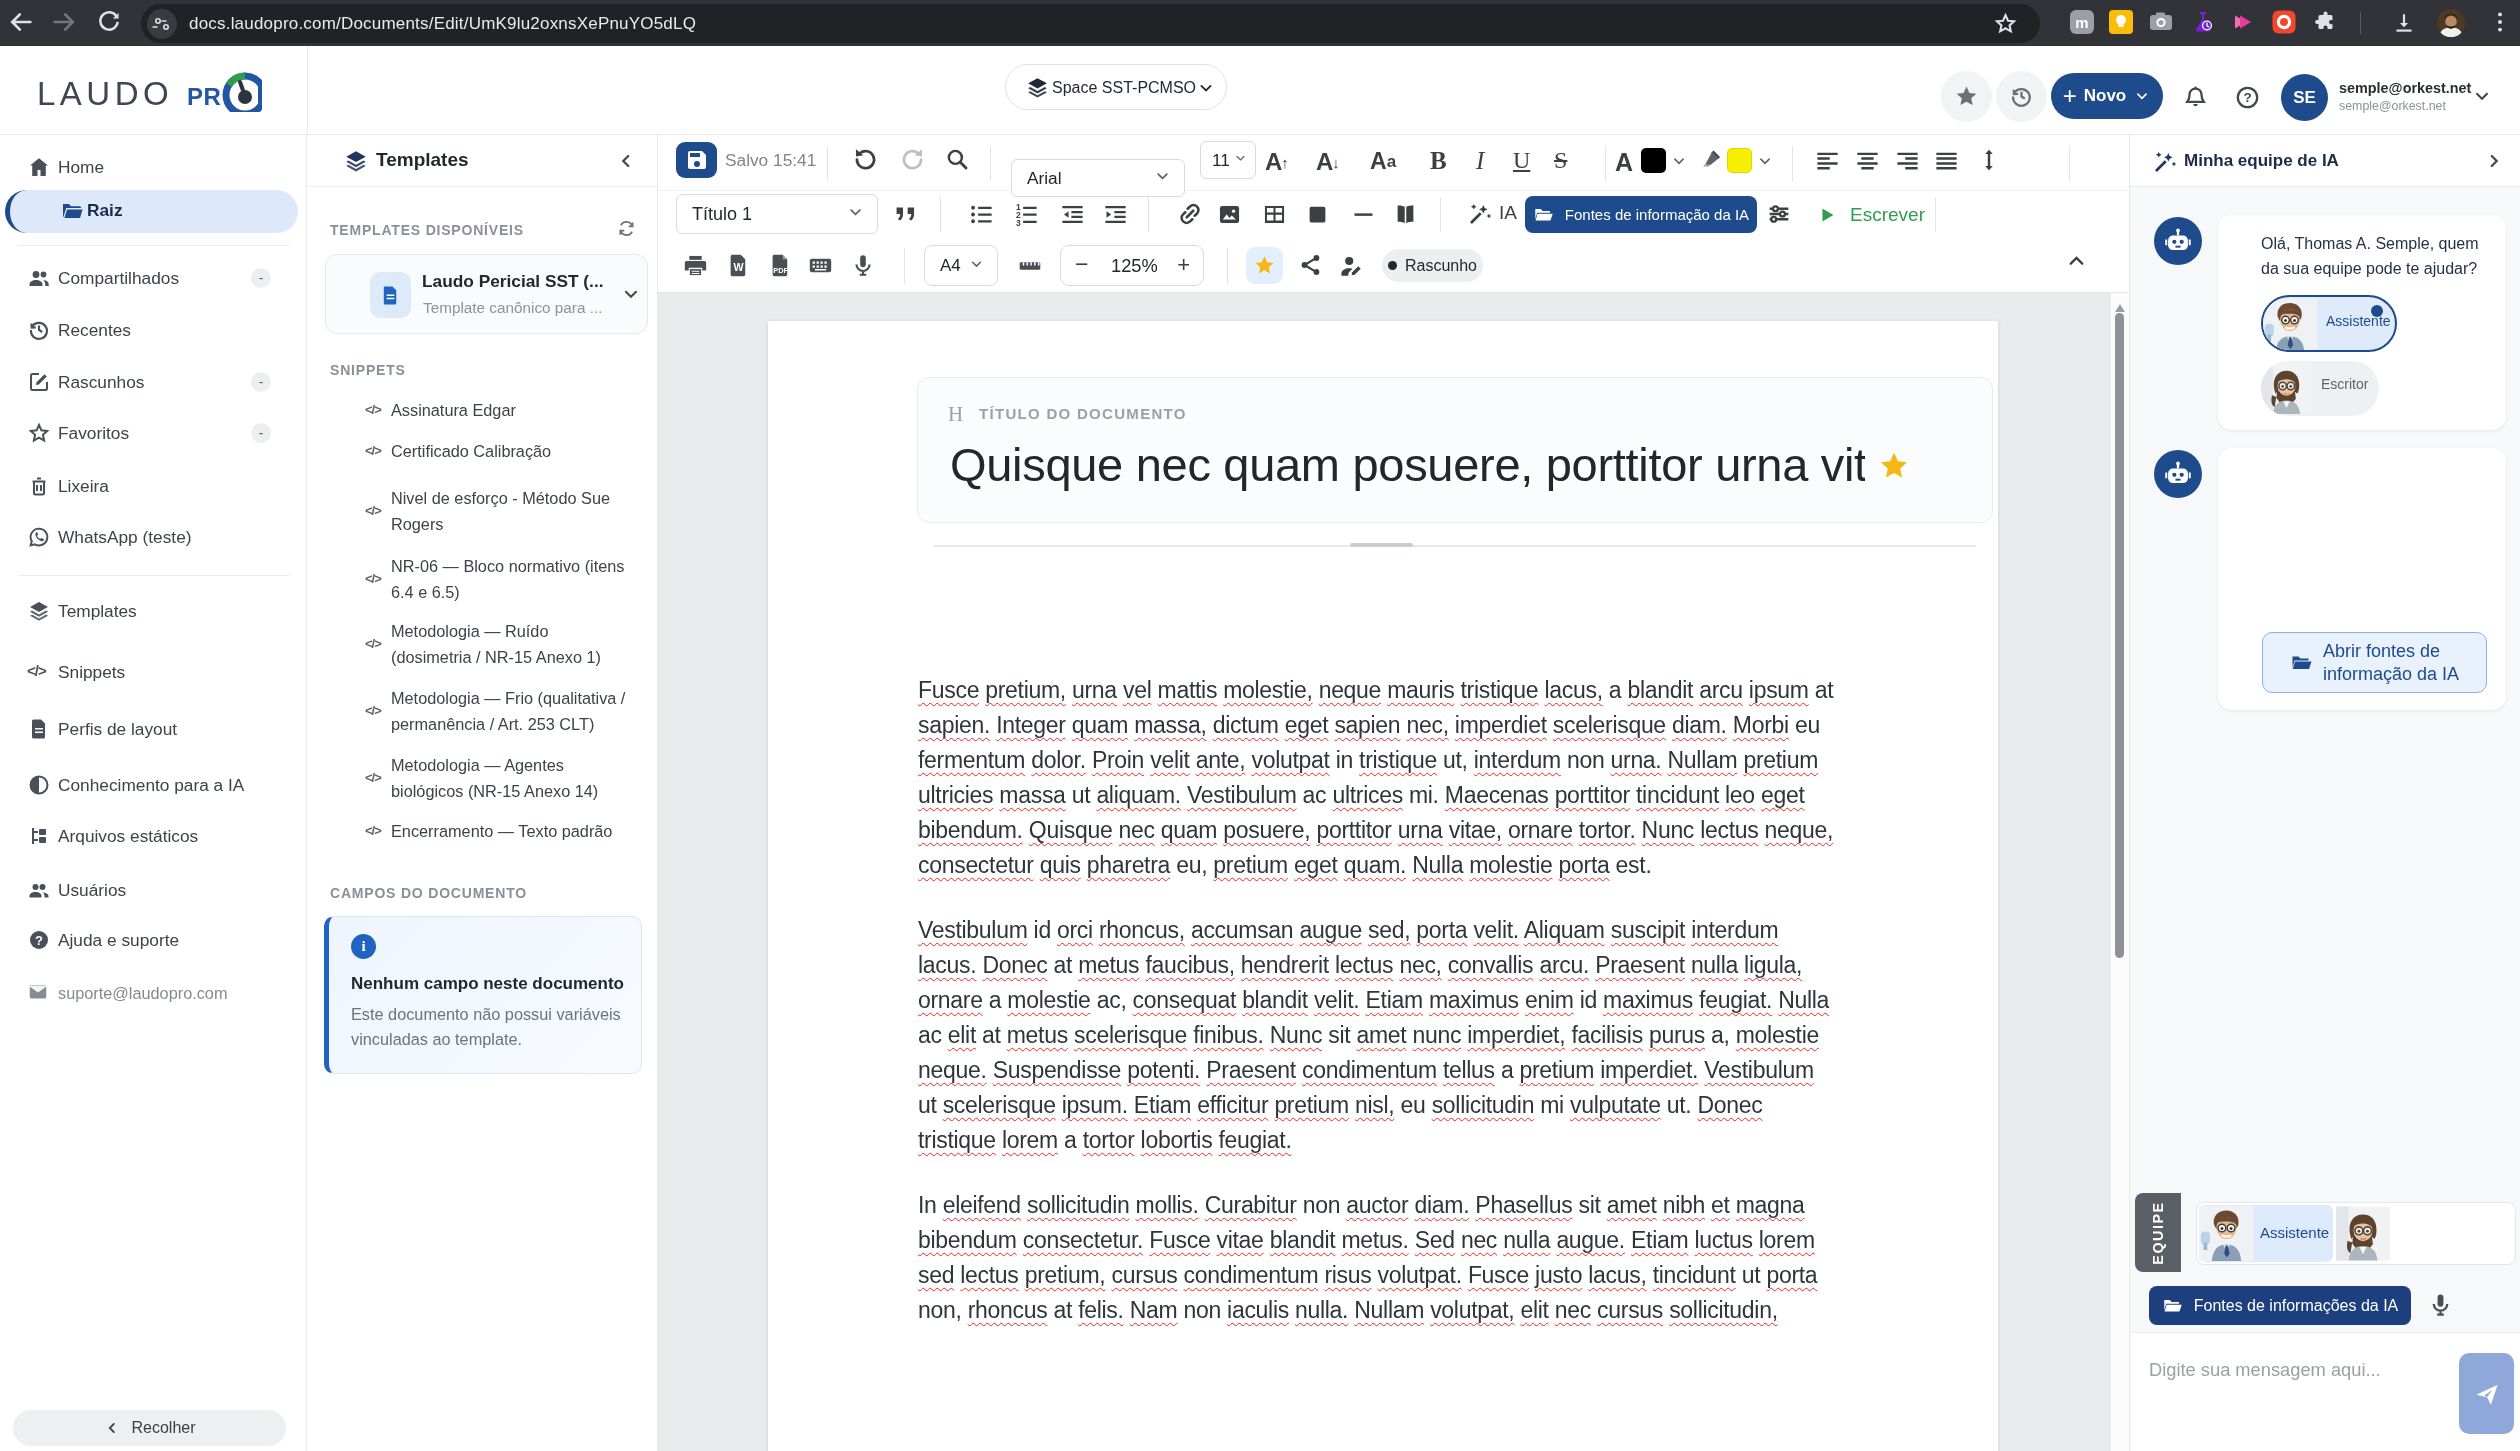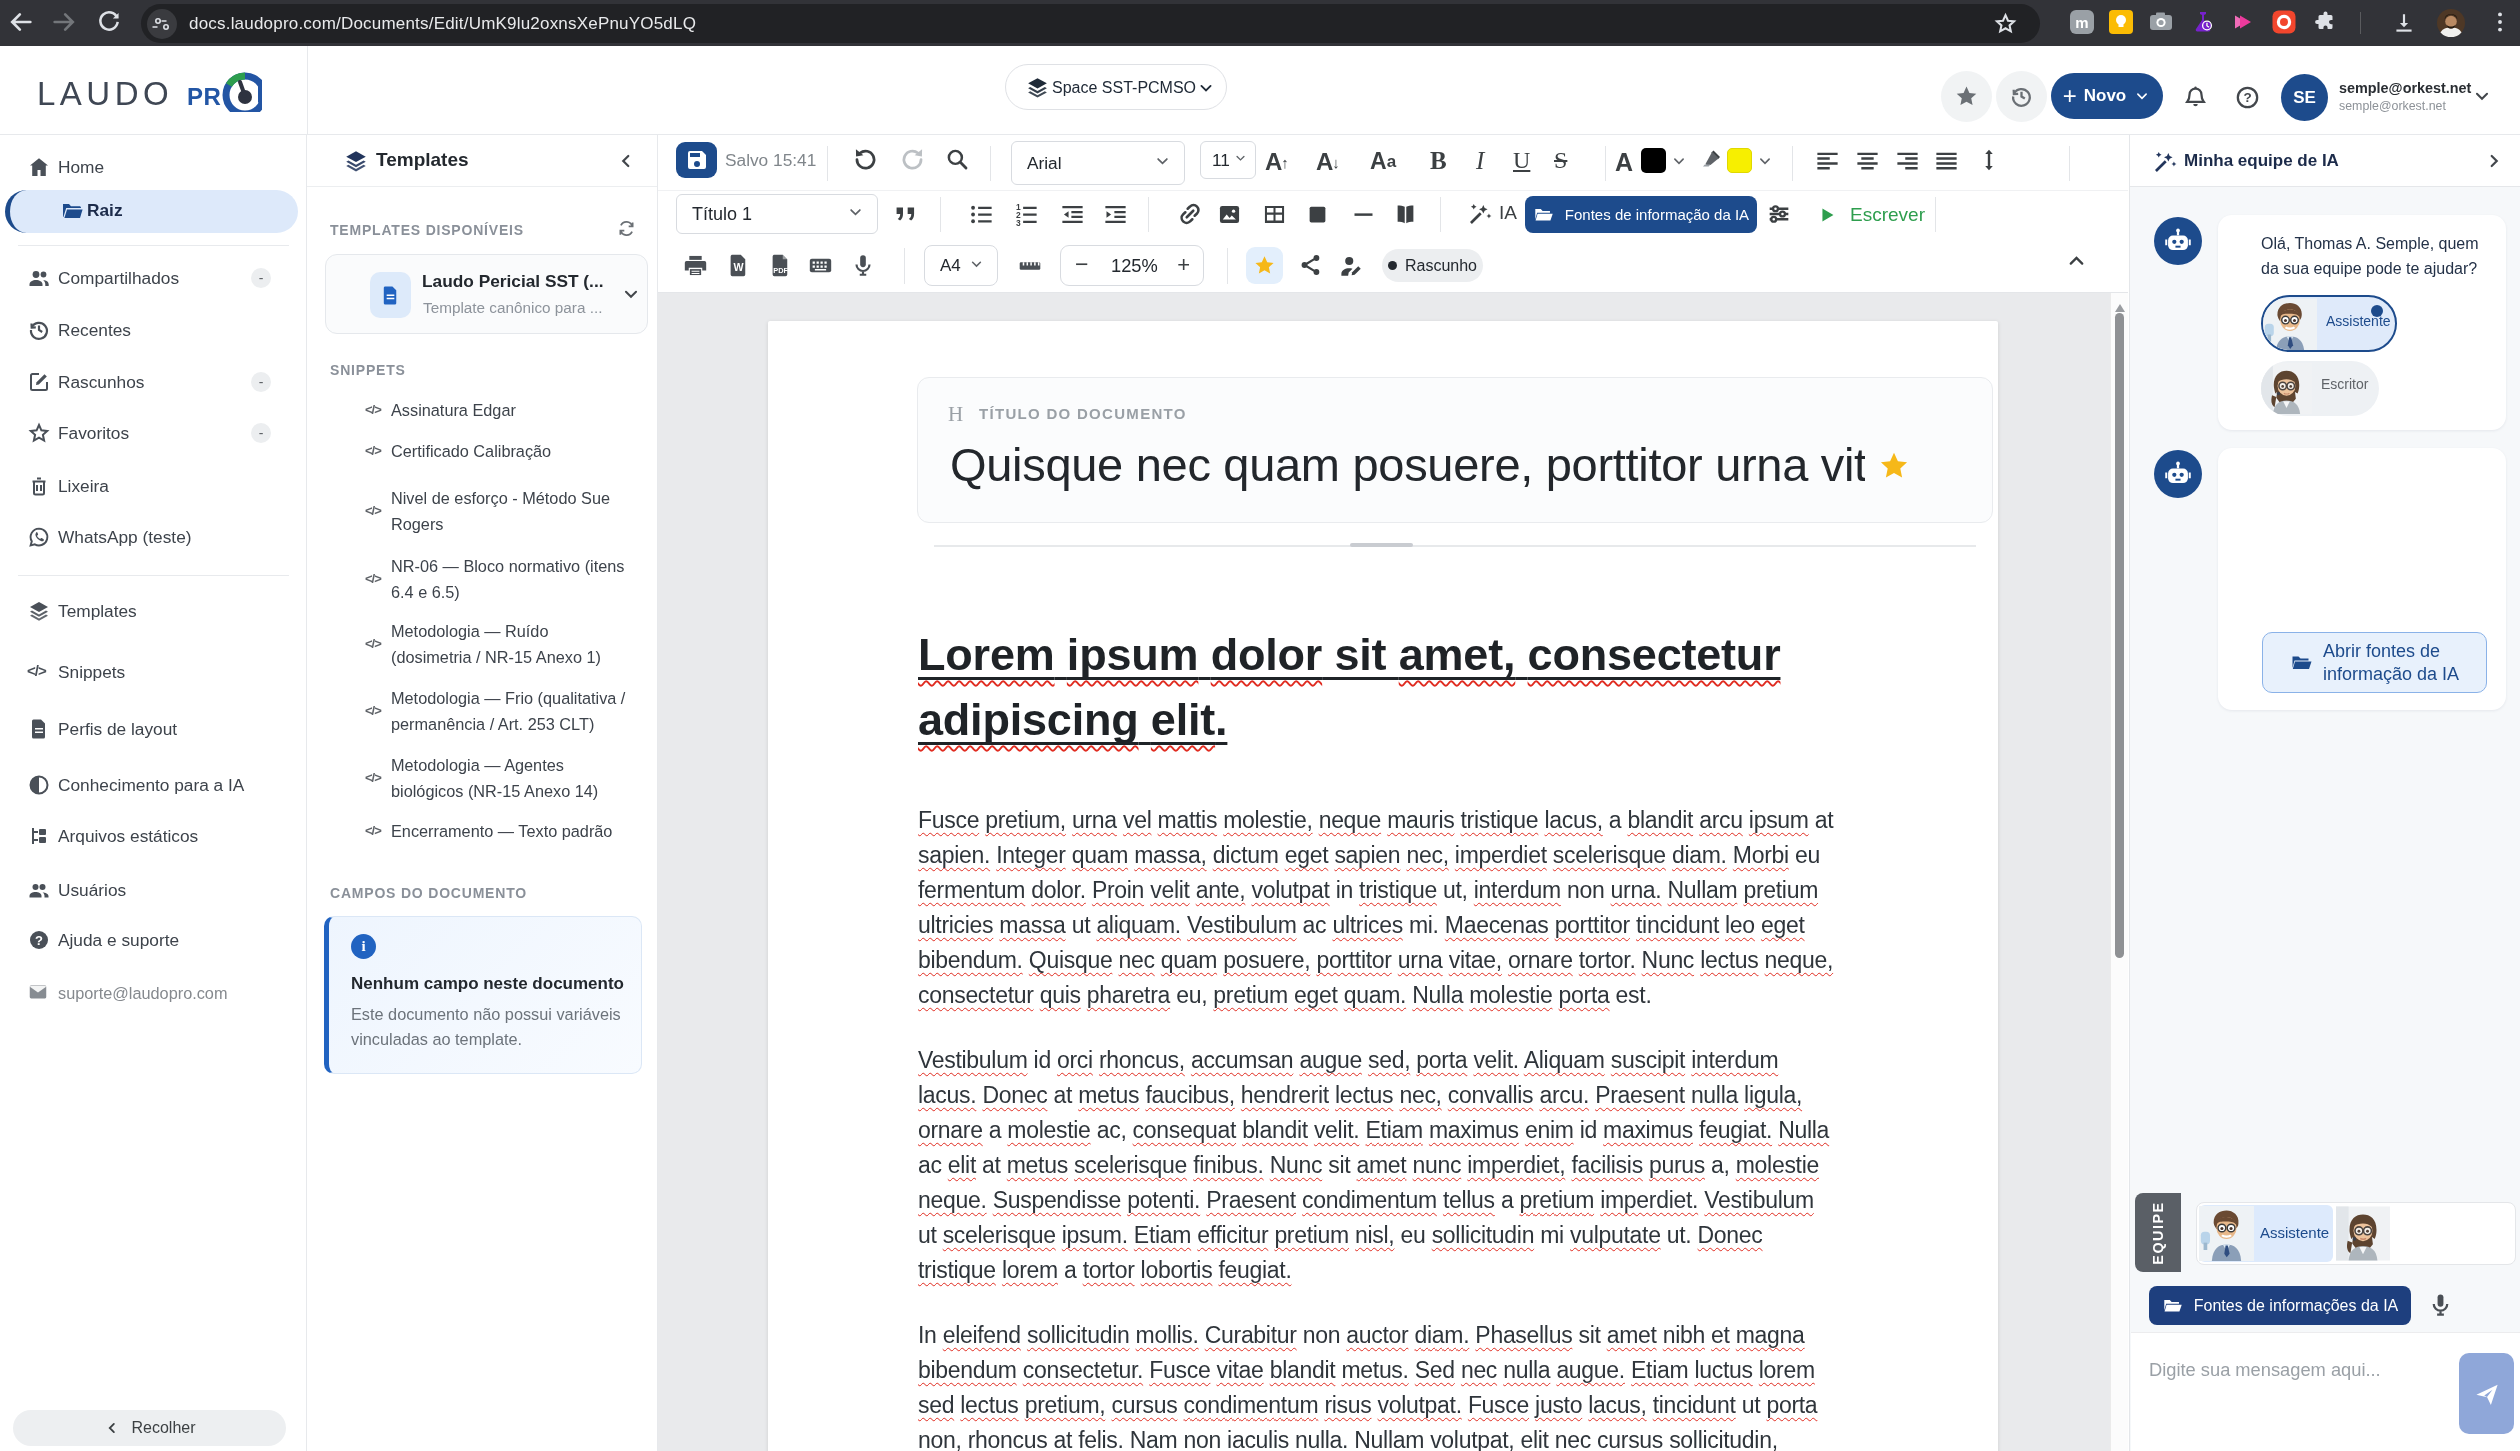--- a/index.html
+++ b/index.html
@@ -431,21 +431,21 @@
             <path fill="none" stroke="currentColor" stroke-width="2.4" stroke-linecap="round" d="M16.8 6.2A7.6 7.6 0 1 0 19.6 12"></path>
             <path fill="currentColor" d="M13.9 8.2l6.5 1.2.1-6.5z"></path>
           </svg>
         </div>
         <div class="tico" style="left:286px;top:11px">
           <svg width="26" height="26" viewBox="0 0 24 24" style="color:#3c4043;" xmlns="http://www.w3.org/2000/svg">
             <circle cx="10.5" cy="10.5" r="6" fill="none" stroke="currentColor" stroke-width="2.3"></circle>
             <path stroke="currentColor" stroke-width="2.6" stroke-linecap="round" d="m15.3 15.3 5 5"></path>
           </svg>
         </div>
-        <div class="selbox" style="left:353px;top:6px;width:174px;height:44px">
+        <div class="selbox" style="left:353px;top:24px;width:174px;height:38px">
           <span class="tx">Arial</span>
           <span class="ch"><svg width="19" height="19" viewBox="0 0 24 24" style="color:#5f6368;" xmlns="http://www.w3.org/2000/svg">
               <path fill="none" stroke="currentColor" stroke-width="2.2" stroke-linecap="round" d="m6.5 9.5 5.5 5.5 5.5-5.5"></path>
             </svg></span>
         </div>
         <div class="selbox" style="left:542px;top:6px;width:56px;height:38px">
           <span class="tx" style="left:11px">11</span>
           <span class="ch" style="right:7px"><svg width="15" height="15" viewBox="0 0 24 24" style="color:#5f6368;" xmlns="http://www.w3.org/2000/svg">
               <path fill="none" stroke="currentColor" stroke-width="2.2" stroke-linecap="round" d="m6.5 9.5 5.5 5.5 5.5-5.5"></path>
             </svg></span>
@@ -709,21 +709,20 @@
             <div class="hh">H</div>
             <div class="cap">TÍTULO DO DOCUMENTO</div>
             <div id="titletx">Quisque nec quam posuere, porttitor urna vit</div>
             <div id="tstar"><svg width="36" height="36" viewBox="0 0 24 24" style="color:#f6b819;" xmlns="http://www.w3.org/2000/svg">
                 <path fill="currentColor" d="m12 3.2 2.6 5.6 6.1.7-4.5 4.1 1.2 6-5.4-3-5.4 3 1.2-6-4.5-4.1 6.1-.7z"></path>
               </svg></div>
           </div>
           <div id="docdiv"></div>
           <div id="dochandle"></div>
           <div id="docbody">
-            <div id="dochead"><span class="u"><span class="wh">Lorem</span> <span class="wh">ipsum</span> <span class="wh">dolor</span> sit <span class="wh">amet,</span> <span class="wh">consectetur</span><br><span class="wh">adipiscing</span> <span class="wh">elit</span>.</span></div>
             <div class="para" style="margin-top:51px"><span class="w">Fusce</span> <span class="w">pretium,</span> <span class="w">urna</span> <span class="w">vel</span> <span class="w">mattis</span> <span class="w">molestie,</span> <span class="w">neque</span> <span class="w">mauris</span> <span class="w">tristique</span> <span class="w">lacus,</span> a <span class="w">blandit</span> <span class="w">arcu</span> <span class="w">ipsum</span> at<br><span class="w">sapien.</span> <span class="w">Integer</span> <span class="w">quam</span> <span class="w">massa,</span> <span class="w">dictum</span> <span class="w">eget</span> <span class="w">sapien</span> <span class="w">nec,</span> <span class="w">imperdiet</span> <span class="w">scelerisque</span> <span class="w">diam.</span> <span class="w">Morbi</span> eu<br><span class="w">fermentum</span> <span class="w">dolor.</span> <span class="w">Proin</span> <span class="w">velit</span> <span class="w">ante,</span> <span class="w">volutpat</span> in <span class="w">tristique</span> ut, <span class="w">interdum</span> non <span class="w">urna.</span> <span class="w">Nullam</span> <span class="w">pretium</span><br><span class="w">ultricies</span> <span class="w">massa</span> ut <span class="w">aliquam.</span> <span class="w">Vestibulum</span> ac <span class="w">ultrices</span> mi. <span class="w">Maecenas</span> <span class="w">porttitor</span> <span class="w">tincidunt</span> <span class="w">leo</span> <span class="w">eget</span><br><span class="w">bibendum.</span> <span class="w">Quisque</span> <span class="w">nec</span> <span class="w">quam</span> <span class="w">posuere,</span> <span class="w">porttitor</span> <span class="w">urna</span> <span class="w">vitae,</span> <span class="w">ornare</span> <span class="w">tortor.</span> <span class="w">Nunc</span> <span class="w">lectus</span> <span class="w">neque,</span><br><span class="w">consectetur</span> <span class="w">quis</span> <span class="w">pharetra</span> eu, <span class="w">pretium</span> <span class="w">eget</span> <span class="w">quam.</span> <span class="w">Nulla</span> <span class="w">molestie</span> <span class="w">porta</span> est.</div>
             <div class="para" style="margin-top:30px"><span class="w">Vestibulum</span> id <span class="w">orci</span> <span class="w">rhoncus,</span> <span class="w">accumsan</span> <span class="w">augue</span> <span class="w">sed,</span> <span class="w">porta</span> <span class="w">velit.</span> <span class="w">Aliquam</span> <span class="w">suscipit</span> <span class="w">interdum</span><br><span class="w">lacus.</span> <span class="w">Donec</span> at <span class="w">metus</span> <span class="w">faucibus,</span> <span class="w">hendrerit</span> <span class="w">lectus</span> <span class="w">nec,</span> <span class="w">convallis</span> <span class="w">arcu.</span> <span class="w">Praesent</span> <span class="w">nulla</span> <span class="w">ligula,</span><br><span class="w">ornare</span> a <span class="w">molestie</span> ac, <span class="w">consequat</span> <span class="w">blandit</span> <span class="w">velit.</span> <span class="w">Etiam</span> <span class="w">maximus</span> <span class="w">enim</span> id <span class="w">maximus</span> <span class="w">feugiat.</span> <span class="w">Nulla</span><br>ac <span class="w">elit</span> at <span class="w">metus</span> <span class="w">scelerisque</span> <span class="w">finibus.</span> <span class="w">Nunc</span> sit <span class="w">amet</span> <span class="w">nunc</span> <span class="w">imperdiet,</span> <span class="w">facilisis</span> <span class="w">purus</span> a, <span class="w">molestie</span><br><span class="w">neque.</span> <span class="w">Suspendisse</span> <span class="w">potenti.</span> <span class="w">Praesent</span> <span class="w">condimentum</span> <span class="w">tellus</span> a <span class="w">pretium</span> <span class="w">imperdiet.</span> <span class="w">Vestibulum</span><br>ut <span class="w">scelerisque</span> <span class="w">ipsum.</span> <span class="w">Etiam</span> <span class="w">efficitur</span> <span class="w">pretium</span> <span class="w">nisl,</span> eu <span class="w">sollicitudin</span> mi <span class="w">vulputate</span> ut. <span class="w">Donec</span><br><span class="w">tristique</span> <span class="w">lorem</span> a <span class="w">tortor</span> <span class="w">lobortis</span> <span class="w">feugiat.</span></div>
             <div class="para" style="margin-top:30px">In <span class="w">eleifend</span> <span class="w">sollicitudin</span> <span class="w">mollis.</span> <span class="w">Curabitur</span> non <span class="w">auctor</span> <span class="w">diam.</span> <span class="w">Phasellus</span> sit <span class="w">amet</span> <span class="w">nibh</span> <span class="w">et</span> <span class="w">magna</span><br><span class="w">bibendum</span> <span class="w">consectetur.</span> <span class="w">Fusce</span> <span class="w">vitae</span> <span class="w">blandit</span> <span class="w">metus.</span> <span class="w">Sed</span> <span class="w">nec</span> <span class="w">nulla</span> <span class="w">augue.</span> <span class="w">Etiam</span> <span class="w">luctus</span> <span class="w">lorem</span><br><span class="w">sed</span> <span class="w">lectus</span> <span class="w">pretium,</span> <span class="w">cursus</span> <span class="w">condimentum</span> <span class="w">risus</span> <span class="w">volutpat.</span> <span class="w">Fusce</span> <span class="w">justo</span> <span class="w">lacus,</span> <span class="w">tincidunt</span> ut <span class="w">porta</span><br>non, <span class="w">rhoncus</span> at <span class="w">felis.</span> <span class="w">Nam</span> non <span class="w">iaculis</span> <span class="w">nulla.</span> <span class="w">Nullam</span> <span class="w">volutpat,</span> <span class="w">elit</span> <span class="w">nec</span> <span class="w">cursus</span> <span class="w">sollicitudin,</span></div>
           </div>
         </div>
       </div>
       <div id="vscroll">
         <div style="position:absolute;left:3px;top:6px"><svg width="12" height="10" viewBox="0 0 12 10" style="" xmlns="http://www.w3.org/2000/svg">
             <path fill="#9a9da1" d="M6 1 11 9H1z"></path>
           </svg></div>

